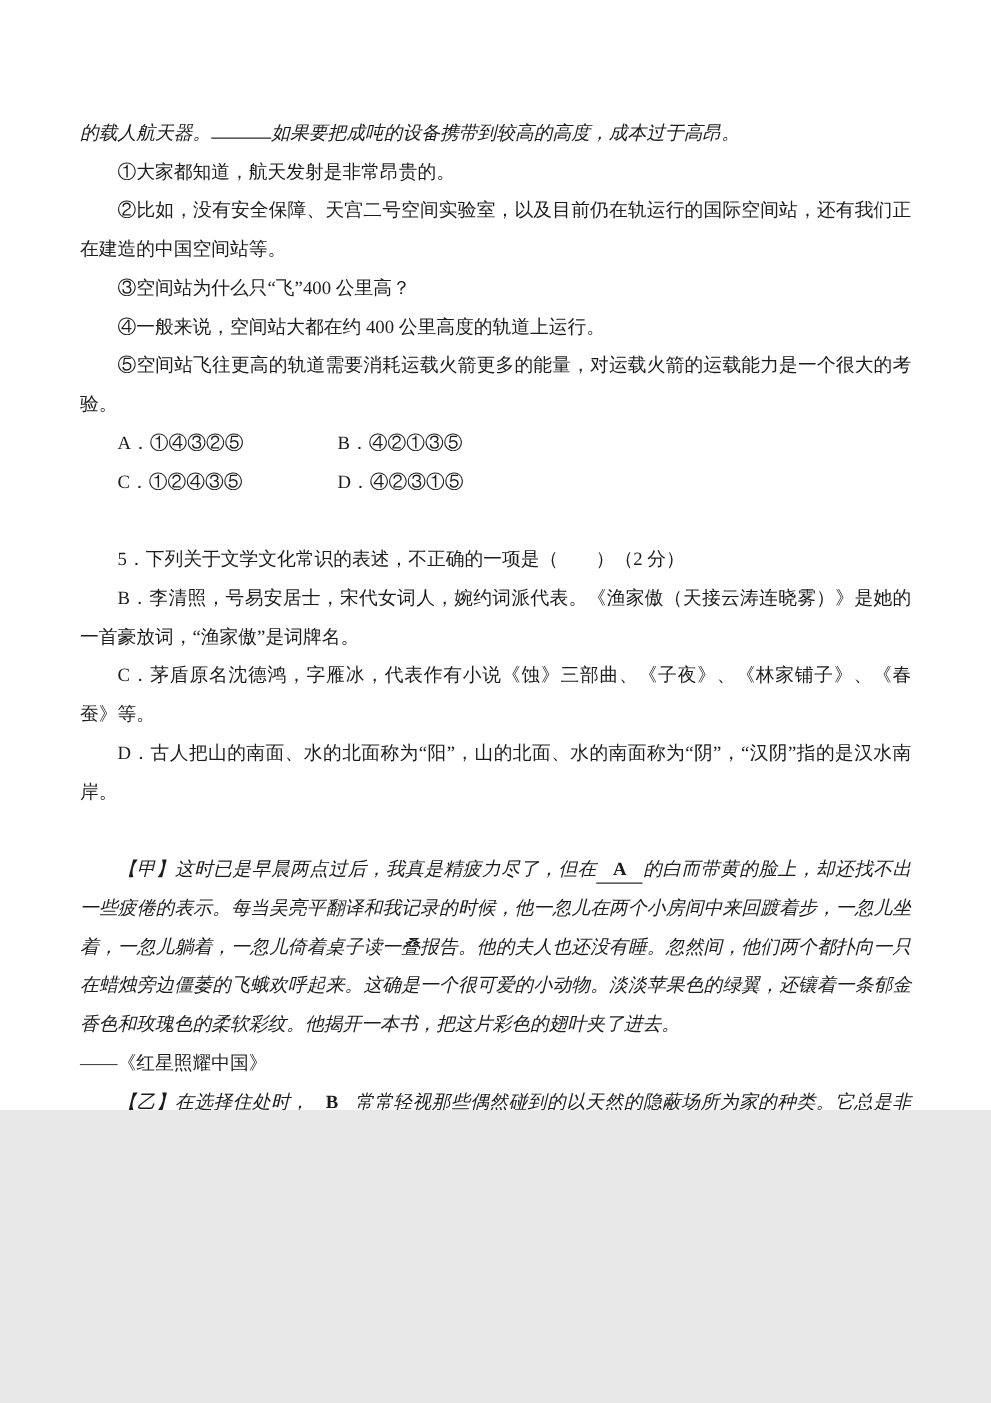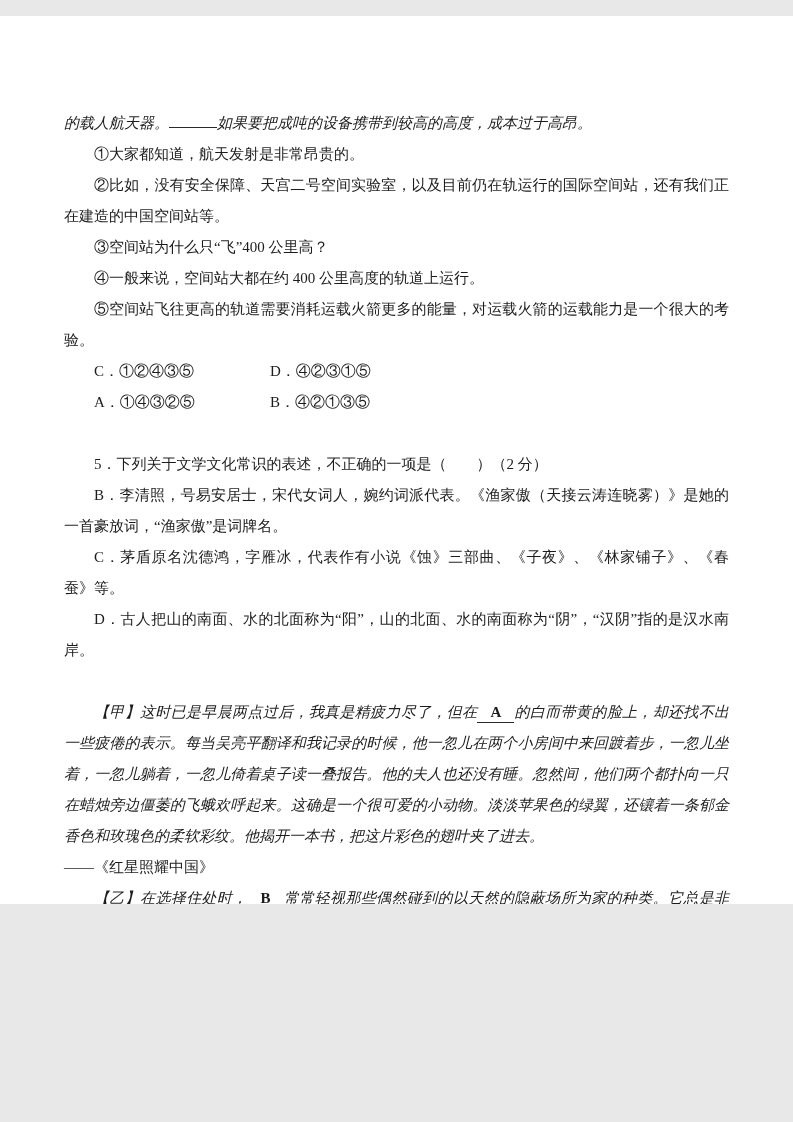--- a/index.html
+++ b/index.html
@@ -1,19 +1,19 @@
 <!DOCTYPE html>
 <html><head>
 <meta charset="utf-8">
 <style>
   html,body{margin:0;padding:0;background:#e8e8e8;}
   .page{
     position:relative;
     width:793px;height:888px;
-    margin:16px auto;
+    margin:0 auto;
     background:#ffffff;
     font-family:"Liberation Serif","DejaVu Serif",serif;
     color:#1c1c1c;
     overflow:hidden;
   }
   .doc{
     position:absolute;
     left:64px;top:92px;
     width:665px;
     font-size:15px;
@@ -61,22 +61,22 @@
   <div class="doc">
 
     <p class="kai"><span>的载人航天器。</span><span class="blank-line"></span><span>如果要把成吨的设备携带到较高的高度，成本过于高昂。</span></p>
 
     <p class="indent">①大家都知道，航天发射是非常昂贵的。</p>
     <p class="indent">②比如，没有安全保障、天宫二号空间实验室，以及目前仍在轨运行的国际空间站，还有我们正在建造的中国空间站等。</p>
     <p class="indent">③空间站为什么只“飞”400 公里高？</p>
     <p class="indent">④一般来说，空间站大都在约 400 公里高度的轨道上运行。</p>
     <p class="indent">⑤空间站飞往更高的轨道需要消耗运载火箭更多的能量，对运载火箭的运载能力是一个很大的考验。</p>
 
+    <p class="opt-row"><span class="opt-first">A．①④③②⑤</span><span>B．④②①③⑤</span></p>
     <p class="opt-row"><span class="opt-first">C．①②④③⑤</span><span>D．④②③①⑤</span></p>
-    <p class="opt-row"><span class="opt-first">A．①④③②⑤</span><span>B．④②①③⑤</span></p>
 
     <div class="spacer"></div>
 
     <p class="indent">5．下列关于文学文化常识的表述，不正确的一项是（　　）（2 分）</p>
     <p class="indent">B．李清照，号易安居士，宋代女词人，婉约词派代表。《渔家傲（天接云涛连晓雾）》是她的一首豪放词，“渔家傲”是词牌名。</p>
     <p class="indent">C．茅盾原名沈德鸿，字雁冰，代表作有小说《蚀》三部曲、《子夜》、《林家铺子》、《春蚕》等。</p>
     <p class="indent">D．古人把山的南面、水的北面称为“阳”，山的北面、水的南面称为“阴”，“汉阴”指的是汉水南岸。</p>
 
     <div class="spacer"></div>
 

